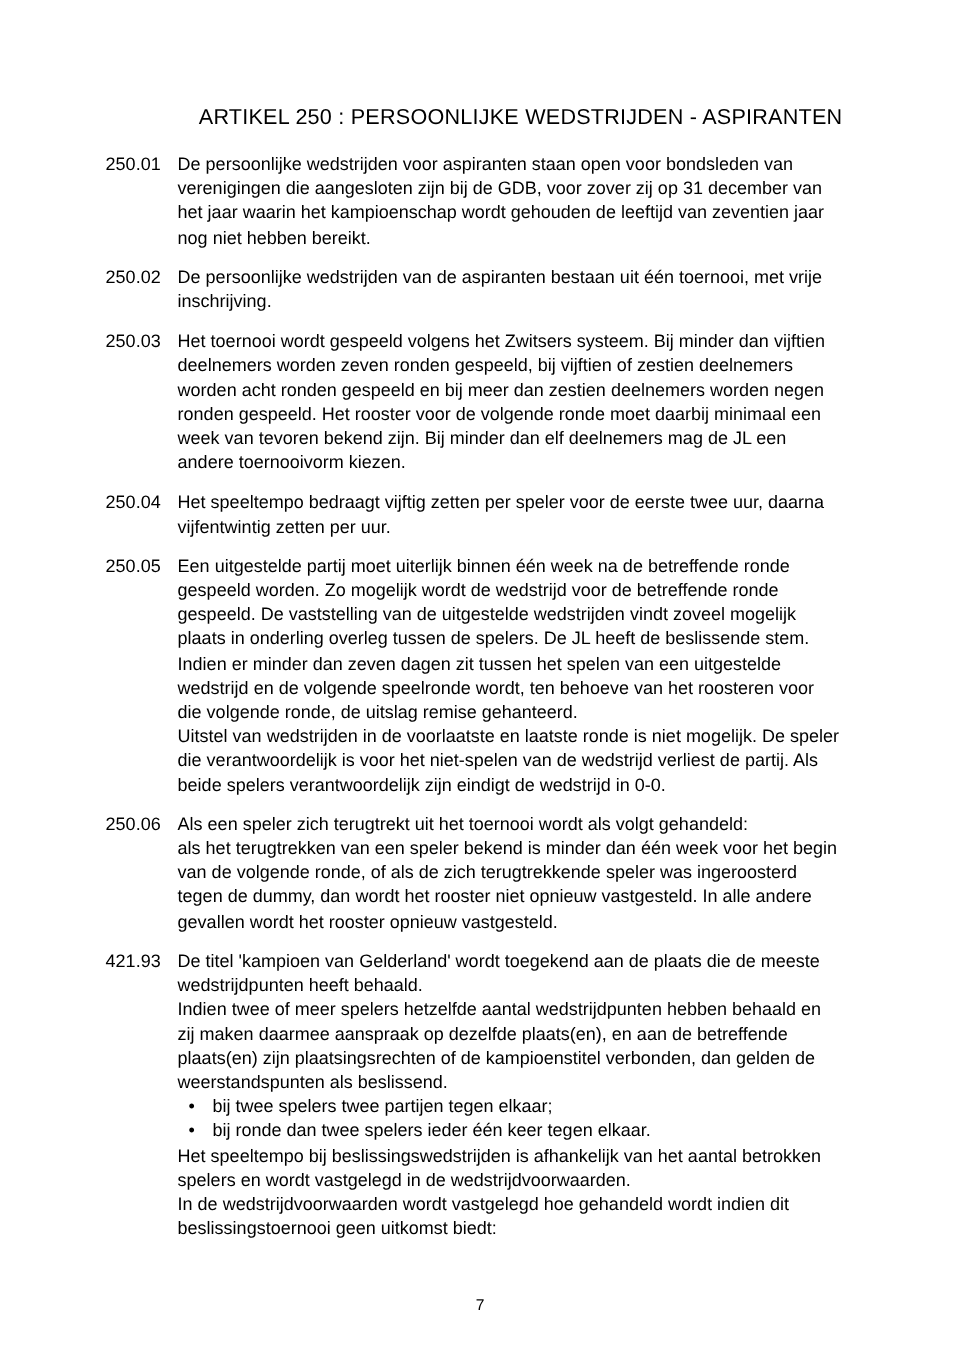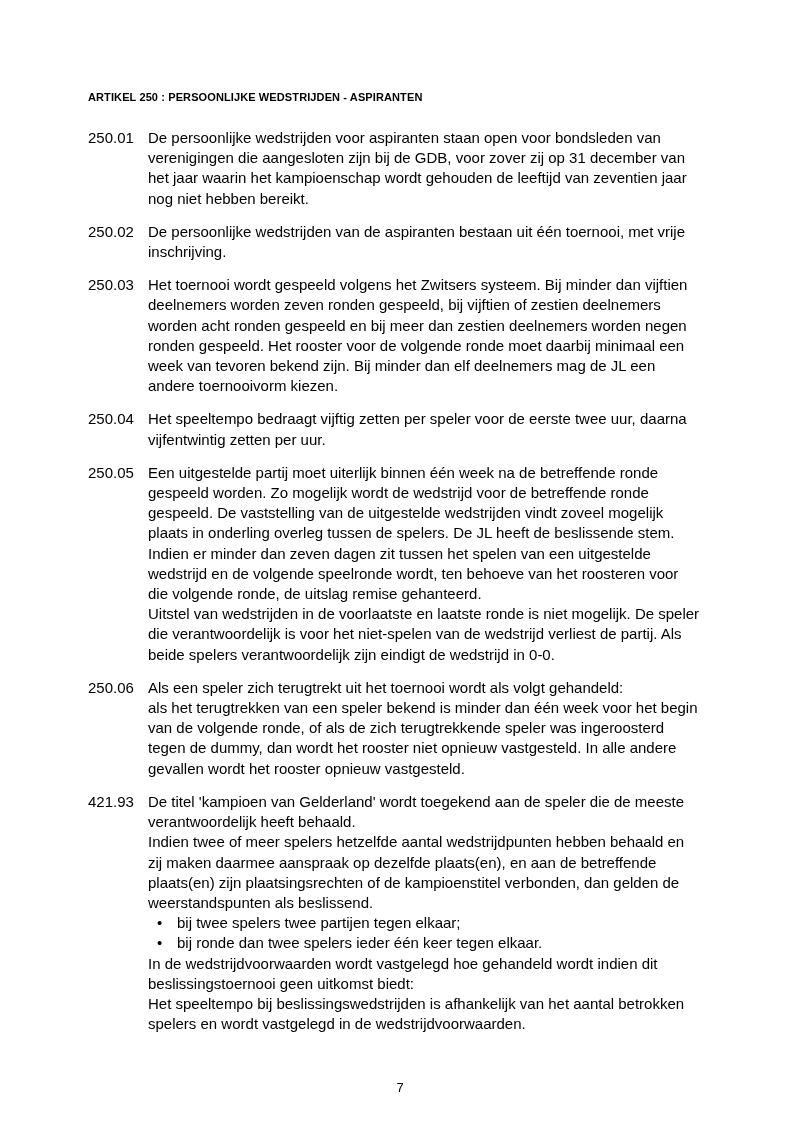--- a/index.html
+++ b/index.html
@@ -24,26 +24,27 @@
     background: #ffffff;
     overflow: hidden;
   }
   .doc-body {
     position: absolute;
     left: 88px;
     top: 88px;
     width: 614px;
   }
   .article-heading {
-    font-size: 11px;
-    font-weight: bold;
+    font-size: 18px;
+    font-weight: normal;
     letter-spacing: 0.01em;
     line-height: 18px;
     margin: 0 0 22px 0;
     white-space: nowrap;
+    text-align: right;
   }
   .clause {
     display: flex;
     align-items: flex-start;
     margin-bottom: 13px;
     justify-content: center;
   }
   .clause-number {
     flex: 0 0 60px;
     width: 60px;
@@ -132,28 +133,28 @@
         <div class="clause">
           <div class="clause-number">250.06</div>
           <div class="clause-body">
             <p class="para">Als een speler zich terugtrekt uit het toernooi wordt als volgt gehandeld:</p>
             <p class="para">als het terugtrekken van een speler bekend is minder dan één week voor het begin van de volgende ronde, of als de zich terugtrekkende speler was ingeroosterd tegen de dummy, dan wordt het rooster niet opnieuw vastgesteld. In alle andere gevallen wordt het rooster opnieuw vastgesteld.</p>
           </div>
         </div>
         <div class="clause">
           <div class="clause-number">421.93</div>
           <div class="clause-body">
-            <p class="para">De titel 'kampioen van Gelderland' wordt toegekend aan de speler die de meeste verantwoordelijk heeft behaald.</p>
+            <p class="para">De titel 'kampioen van Gelderland' wordt toegekend aan de plaats die de meeste wedstrijdpunten heeft behaald.</p>
             <p class="para">Indien twee of meer spelers hetzelfde aantal wedstrijdpunten hebben behaald en zij maken daarmee aanspraak op dezelfde plaats(en), en aan de betreffende plaats(en) zijn plaatsingsrechten of de kampioenstitel verbonden, dan gelden de weerstandspunten als beslissend.</p>
             <ul class="bullet-list">
               <li class="bullet-item"><span class="dot">•</span><span>bij twee spelers twee partijen tegen elkaar;</span></li>
               <li class="bullet-item"><span class="dot">•</span><span>bij ronde dan twee spelers ieder één keer tegen elkaar.</span></li>
             </ul>
+            <p class="para">Het speeltempo bij beslissingswedstrijden is afhankelijk van het aantal betrokken spelers en wordt vastgelegd in de wedstrijdvoorwaarden.</p>
             <p class="para">In de wedstrijdvoorwaarden wordt vastgelegd hoe gehandeld wordt indien dit beslissingstoernooi geen uitkomst biedt:</p>
-            <p class="para">Het speeltempo bij beslissingswedstrijden is afhankelijk van het aantal betrokken spelers en wordt vastgelegd in de wedstrijdvoorwaarden.</p>
           </div>
         </div>
       </div>
 
   </div>
 
   <div class="page-number">7</div>
 
 </div>
 

